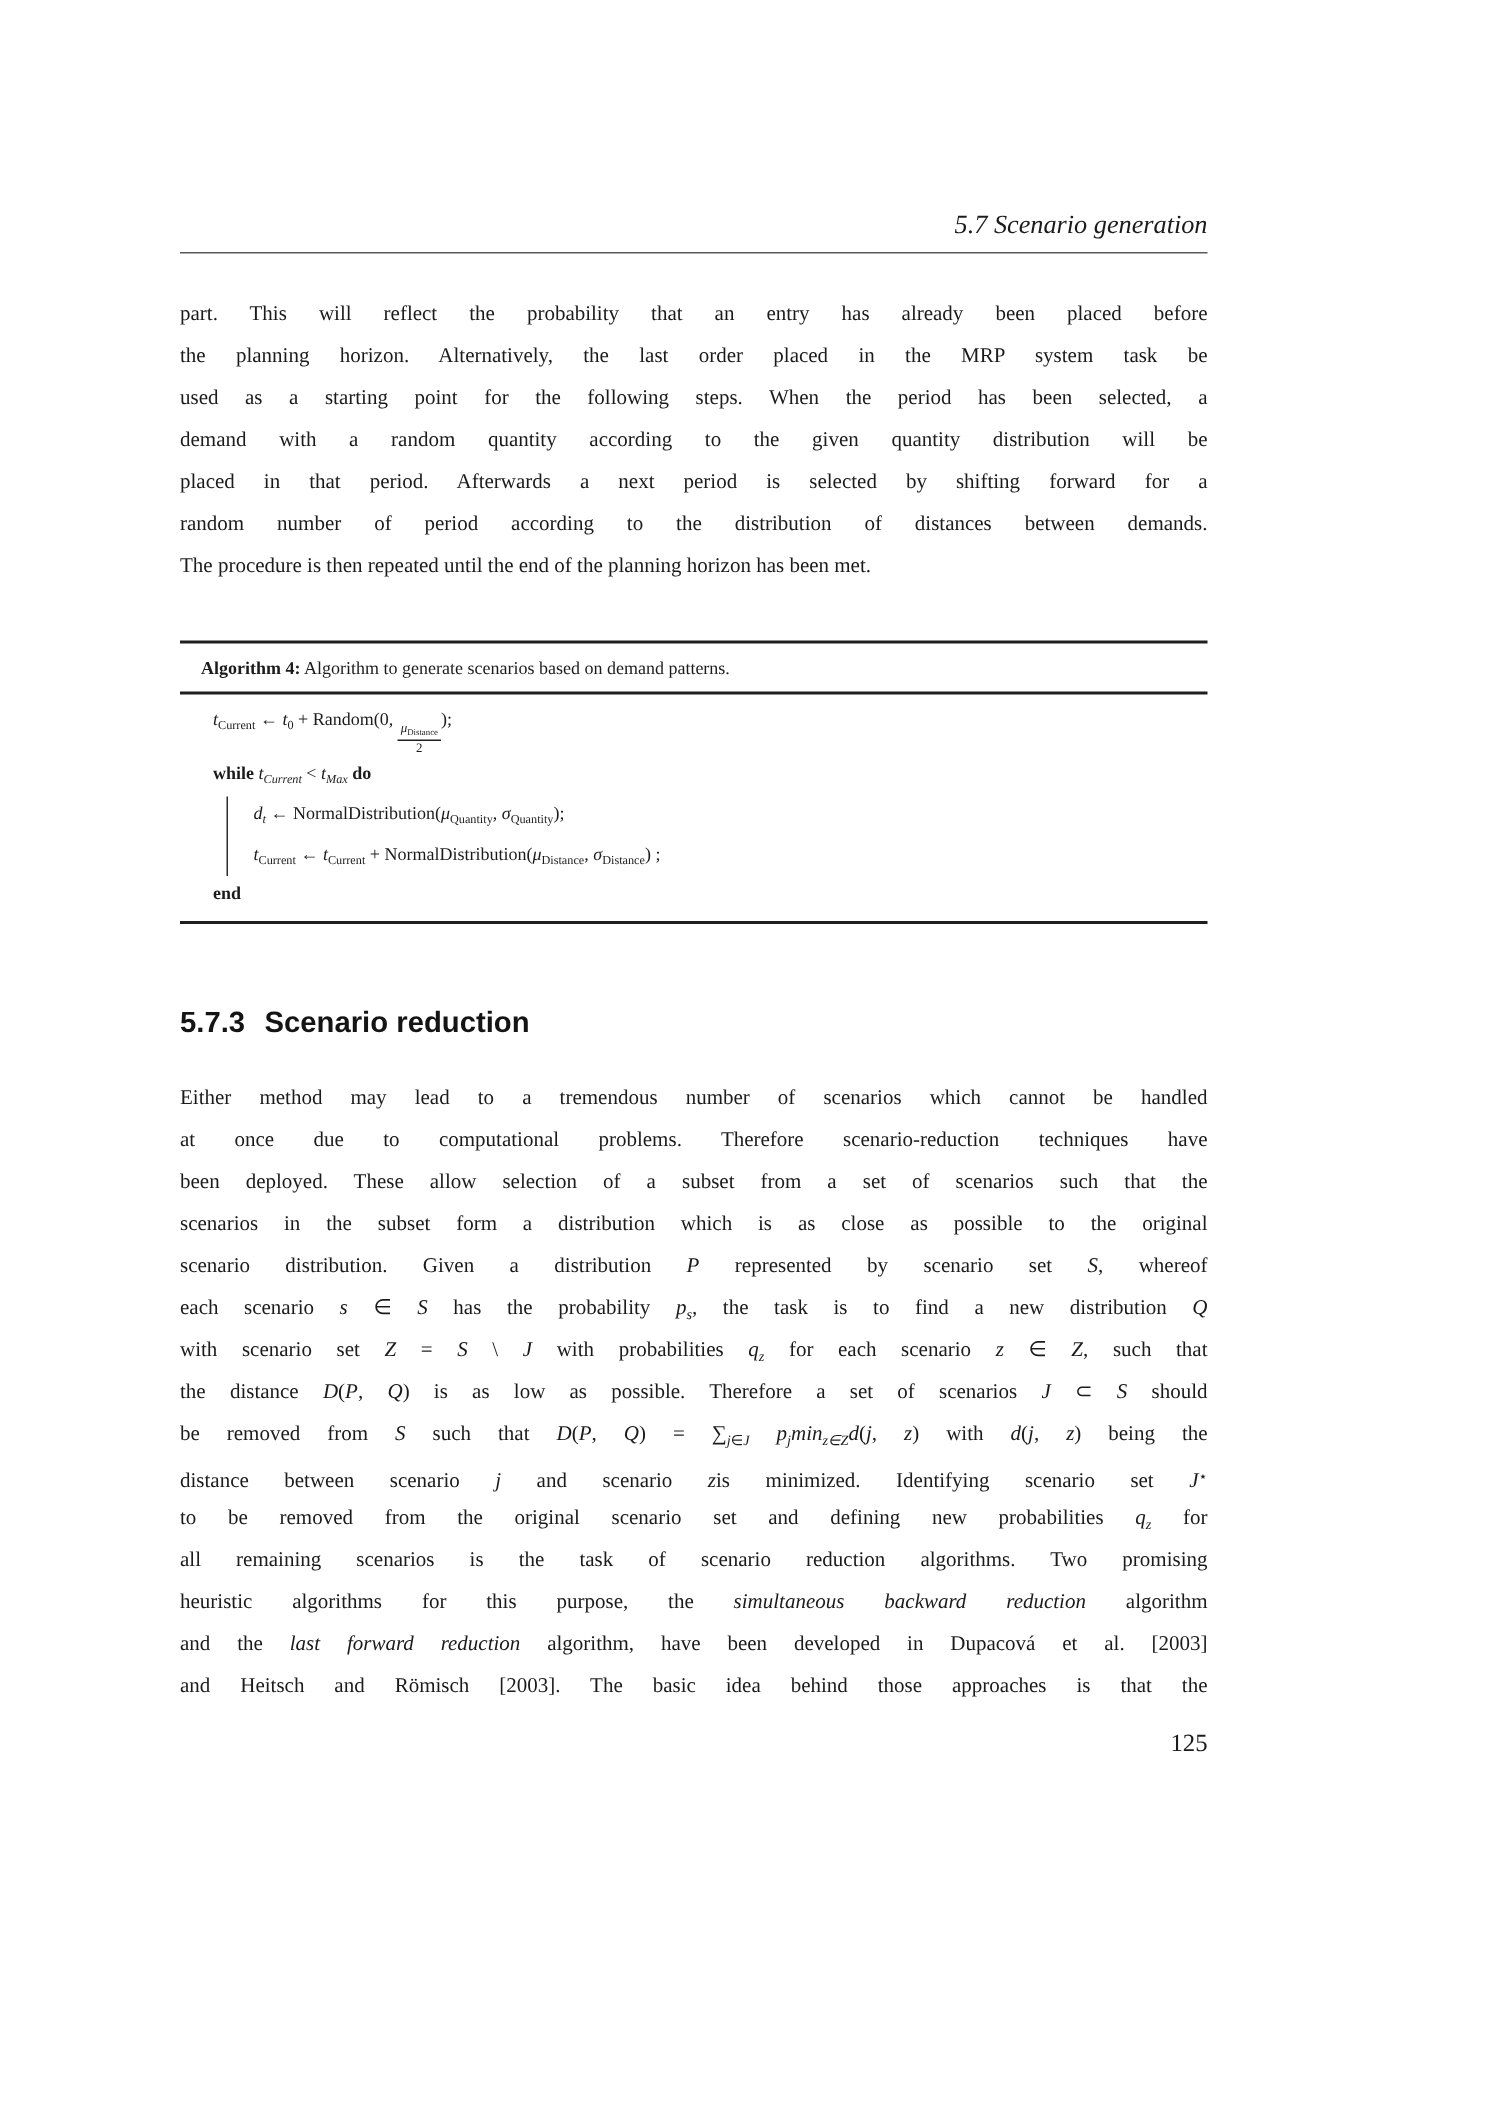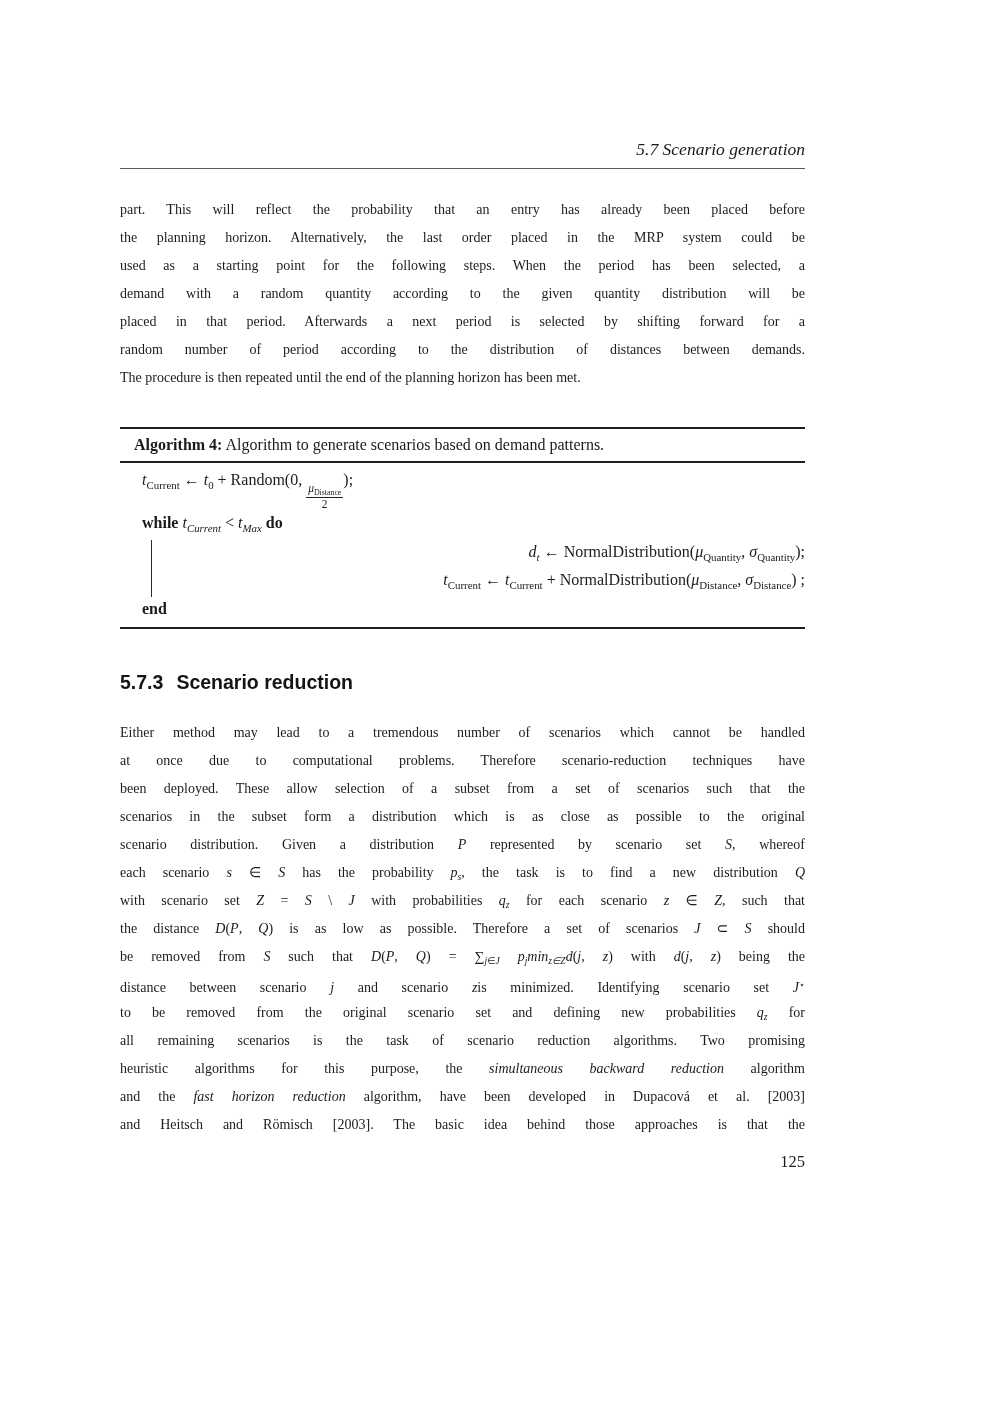--- a/index.html
+++ b/index.html
@@ -24,27 +24,27 @@
   .p2{top:719px;}
   .tline{height:28px;line-height:28px;text-align:justify;text-align-last:justify;}
   .tlast{text-align-last:left;}
   .para i{font-style:italic;}
   sub{font-size:68%;vertical-align:-0.35em;}
   sup{font-size:68%;vertical-align:0.45em;}
   
   .algo{
     position:absolute;left:120px;top:427px;width:685px;
     border-top:2px solid #1f1f1f;border-bottom:2px solid #1f1f1f;
-    font-size:16px;
+    font-size:12px;
   }
   .algo-caption{padding:5px 2px 5px 14px;line-height:22px;border-bottom:2px solid #1f1f1f;}
   .algo-caption b{font-weight:bold;}
   .algo-body{padding:5px 0 7px 22px;line-height:23px;}
   .algo-line{white-space:nowrap;}
-  .algo-block{border-left:1.2px solid #2c2c2c;margin-left:9px;padding-left:17px;text-align:right;}
+  .algo-block{border-left:1.2px solid #2c2c2c;margin-left:9px;padding-left:17px;}
   
   .frac{display:inline-flex;flex-direction:column;align-items:center;
         vertical-align:-0.6em;font-size:0.72em;line-height:1.15;}
   .fnum{border-bottom:1px solid #1f1f1f;padding:0 2px;}
   .fden{padding:0 2px;}
   
   .sechead{
     position:absolute;left:120px;top:671px;
     font-family:"Liberation Sans", sans-serif;font-weight:bold;font-size:19.5px;
     color:#141414;
@@ -58,21 +58,21 @@
 <body>
 
 <div class="page">
 
   <div class="header">
     <span>5.7 Scenario generation</span>
   </div>
 
   <div class="para p1">
       <div class="tline">part. This will reflect the probability that an entry has already been placed before</div>
-      <div class="tline">the planning horizon. Alternatively, the last order placed in the MRP system could be</div>
+      <div class="tline">the planning horizon. Alternatively, the last order placed in the MRP system task be</div>
       <div class="tline">used as a starting point for the following steps. When the period has been selected, a</div>
       <div class="tline">demand with a random quantity according to the given quantity distribution will be</div>
       <div class="tline">placed in that period. Afterwards a next period is selected by shifting forward for a</div>
       <div class="tline">random number of period according to the distribution of distances between demands.</div>
       <div class="tline tlast">The procedure is then repeated until the end of the planning horizon has been met.</div>
     </div>
 
   <div class="algo">
     <div class="algo-caption">
       <b>Algorithm 4:</b>
@@ -103,19 +103,19 @@
       <div class="tline">scenarios in the subset form a distribution which is as close as possible to the original</div>
       <div class="tline">scenario distribution. Given a distribution <i>P</i> represented by scenario set <i>S</i>, whereof</div>
       <div class="tline">each scenario <i>s</i> ∈ <i>S</i> has the probability <i>p<sub>s</sub></i>, the task is to find a new distribution <i>Q</i></div>
       <div class="tline">with scenario set <i>Z</i> = <i>S</i> \ <i>J</i> with probabilities <i>q<sub>z</sub></i> for each scenario <i>z</i> ∈ <i>Z</i>, such that</div>
       <div class="tline">the distance <i>D</i>(<i>P</i>, <i>Q</i>) is as low as possible. Therefore a set of scenarios <i>J</i> ⊂ <i>S</i> should</div>
       <div class="tline">be removed from <i>S</i> such that <i>D</i>(<i>P</i>, <i>Q</i>) = ∑<sub><i>j</i>∈<i>J</i></sub> <i>p<sub>j</sub>min<sub>z∈Z</sub>d</i>(<i>j</i>, <i>z</i>) with <i>d</i>(<i>j</i>, <i>z</i>) being the</div>
       <div class="tline">distance between scenario <i>j</i> and scenario <i>z</i>is minimized. Identifying scenario set <i>J</i><sup>⋆</sup></div>
       <div class="tline">to be removed from the original scenario set and defining new probabilities <i>q<sub>z</sub></i> for</div>
       <div class="tline">all remaining scenarios is the task of scenario reduction algorithms. Two promising</div>
       <div class="tline">heuristic algorithms for this purpose, the <i>simultaneous backward reduction</i> algorithm</div>
-      <div class="tline">and the <i>fast horizon reduction</i> algorithm, have been developed in Dupacová et al. [2003]</div>
+      <div class="tline">and the <i>last forward reduction</i> algorithm, have been developed in Dupacová et al. [2003]</div>
       <div class="tline">and Heitsch and Römisch [2003]. The basic idea behind those approaches is that the</div>
     </div>
 
   <div class="pagenum">125</div>
 
 </div>
 
 </body></html>

